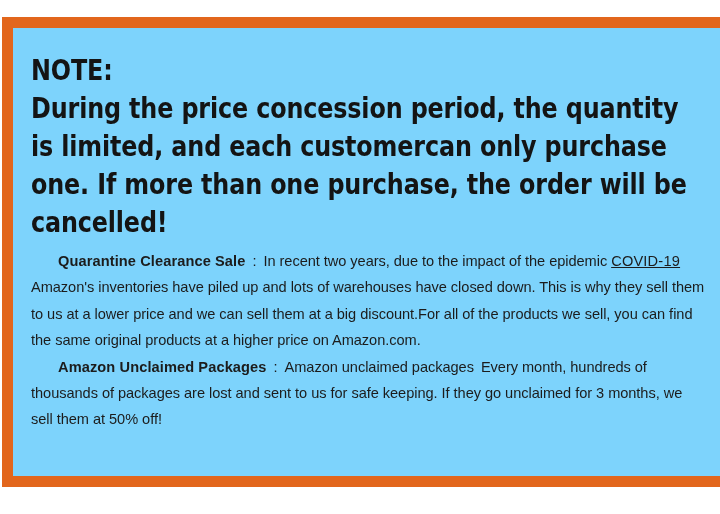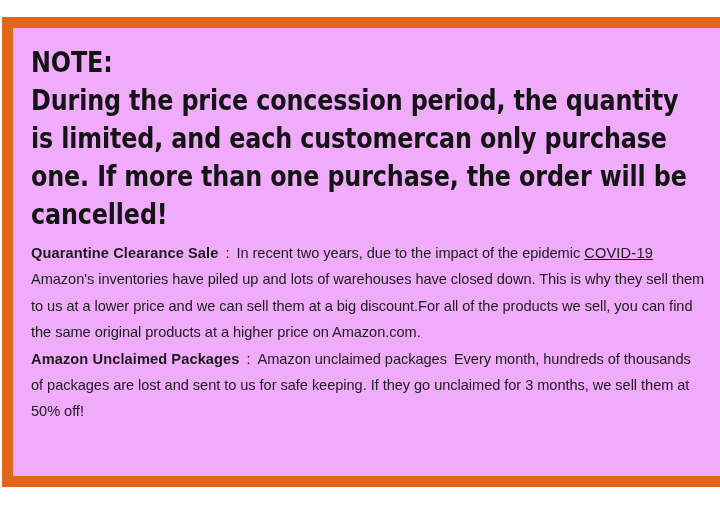--- a/index.html
+++ b/index.html
@@ -22,23 +22,23 @@
     width: 718px;
     height: 470px;
     background: #e2661c;
     box-sizing: border-box;
     padding: 11px 0 11px 11px;
   }
 
   #panel {
     width: 100%;
     height: 100%;
-    background: #f0abfc;
+    background: #7dd3fc;
     box-sizing: border-box;
-    padding: 16px 14px 10px 18px;
+    padding: 24px 14px 10px 18px;
     overflow: hidden;
   }
 
   
   .headline {
     font-family: "DejaVu Sans Condensed", "Liberation Sans Narrow",
                  "Liberation Sans", sans-serif;
     font-weight: bold;
     font-size: 28.5px;
     line-height: 38px;
@@ -74,20 +74,21 @@
     font-size: 14.6px;
     line-height: 26.4px;
     color: #1c1c1c;
     margin: 0;
     letter-spacing: -0.05px;
     text-align: left;
   }
   .para .lead {
     font-weight: bold;
     letter-spacing: 0.1px;
+    margin-left: 27px;
   }
   .para .colon {
     font-weight: normal;
   }
   .smallcaps {
     font-variant: small-caps;
     letter-spacing: 0.2px;
     text-decoration: underline;
   }
   .gap {

